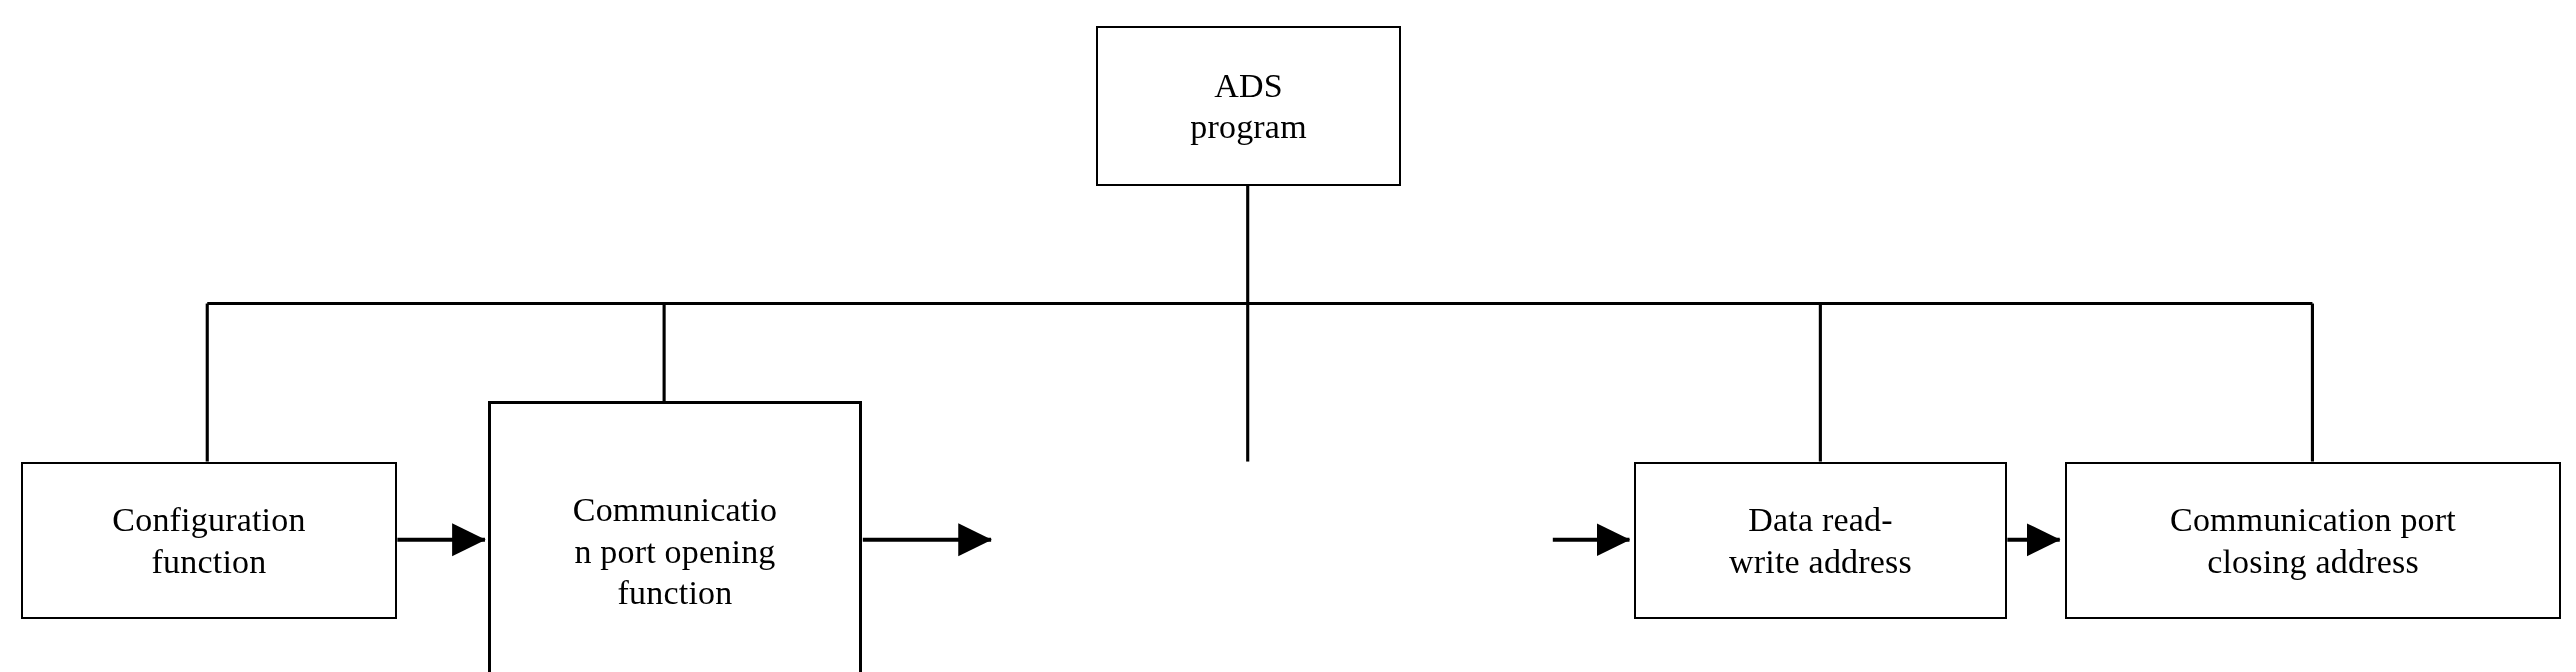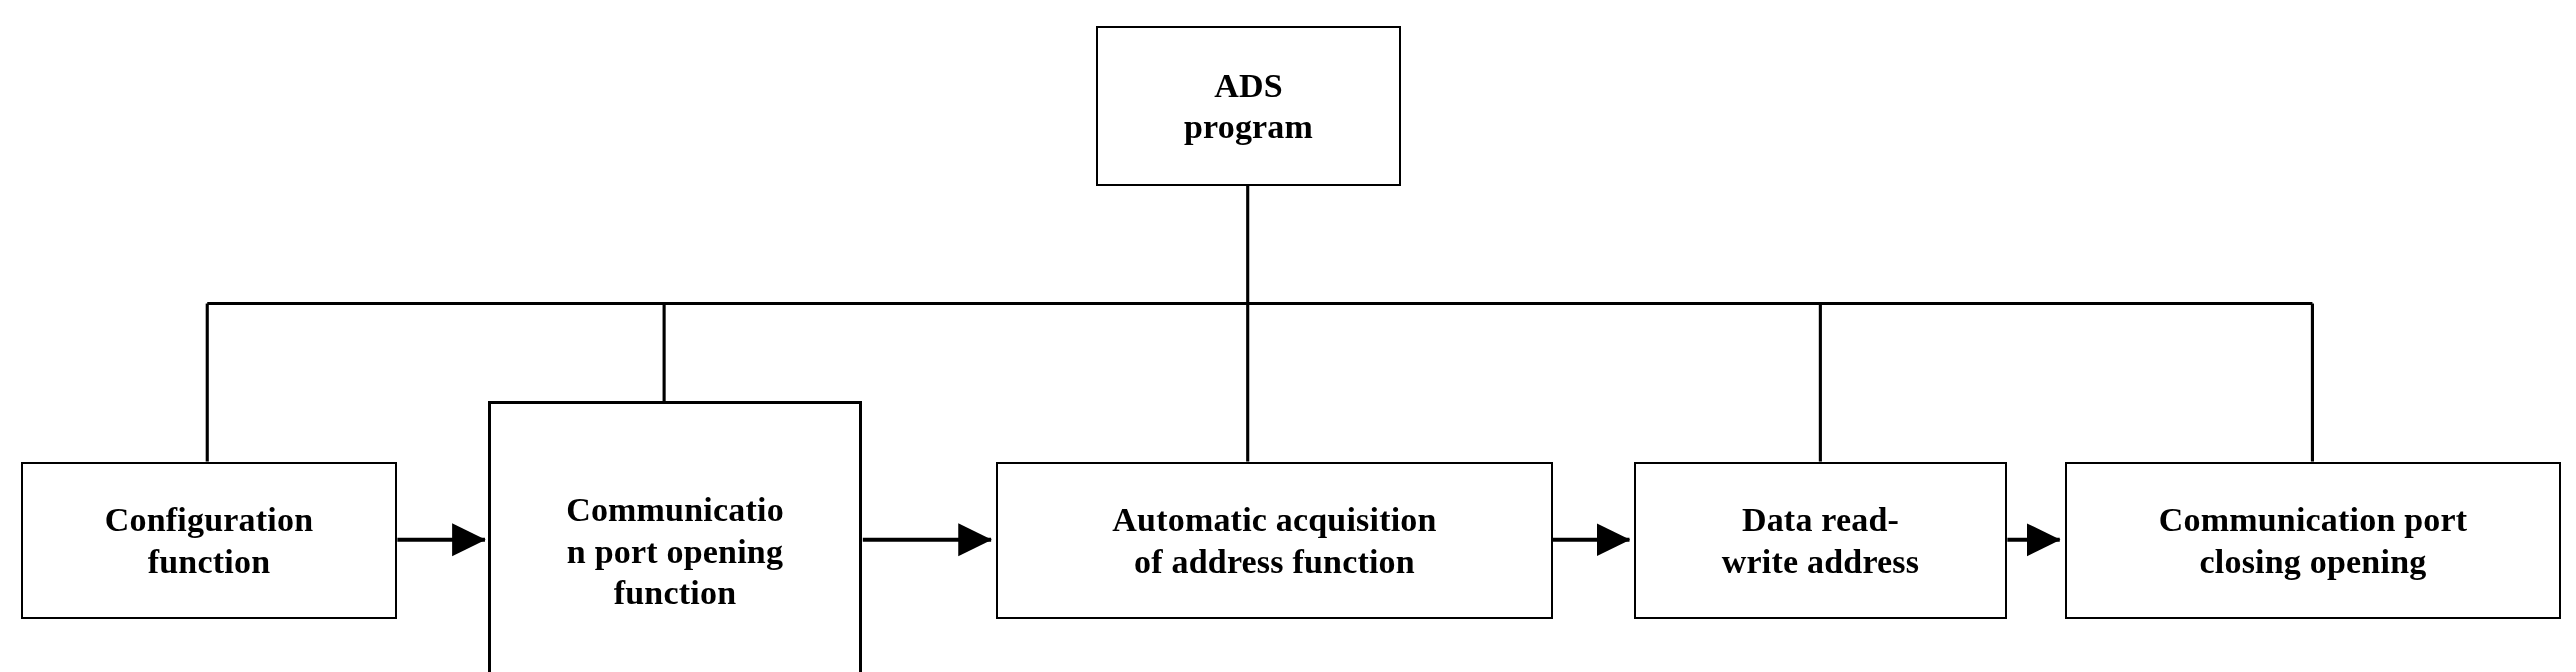--- a/index.html
+++ b/index.html
@@ -42,21 +42,20 @@
     letter-spacing: 0.2px;
     padding: 0 6.3px;
   }
   .node.thick {
     border-width: 3.9px;
   }
   .node-label {
     display: block;
     width: 100%;
     white-space: pre-line;
-    font-weight: bold;
   }
 </style>
 </head>
 <body>
 
 <div id="diagram-root">
 
   <svg id="diagram-svg" viewBox="0 0 3291 859" xmlns="http://www.w3.org/2000/svg">
     <defs>
       <marker id="arrowhead" markerWidth="9" markerHeight="9" refX="8.4" refY="4.5" orient="auto" markerUnits="strokeWidth">
@@ -89,29 +88,25 @@
     <span class="node-label">Configuration
 function</span>
   </div>
 
   <div class="node thick" style="left:488px; top:401px; width:374px; height:301px;">
     <span class="node-label">Communicatio
 n port opening
 function</span>
   </div>
 
-  <div class="node" style="left:996px; top:462px; width:557px; height:157px;">
-    <span class="node-label">Automatic acquisition
-of address function</span>
-  </div>
 
   <div class="node" style="left:1634px; top:462px; width:373px; height:157px;">
     <span class="node-label">Data read-
 write address</span>
   </div>
 
   <div class="node" style="left:2065px; top:462px; width:496px; height:157px;">
     <span class="node-label">Communication port
-closing opening</span>
+closing address</span>
   </div>
 
 </div>
 
 
 </body></html>

